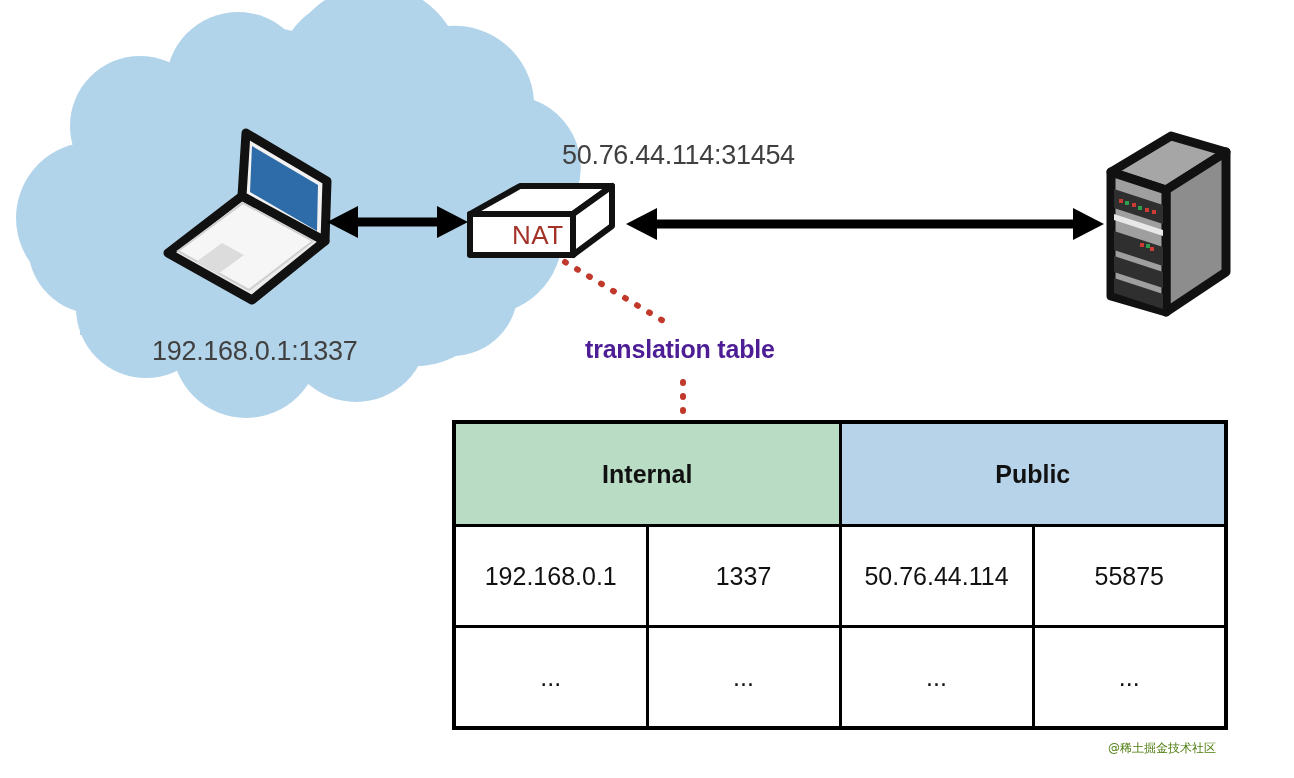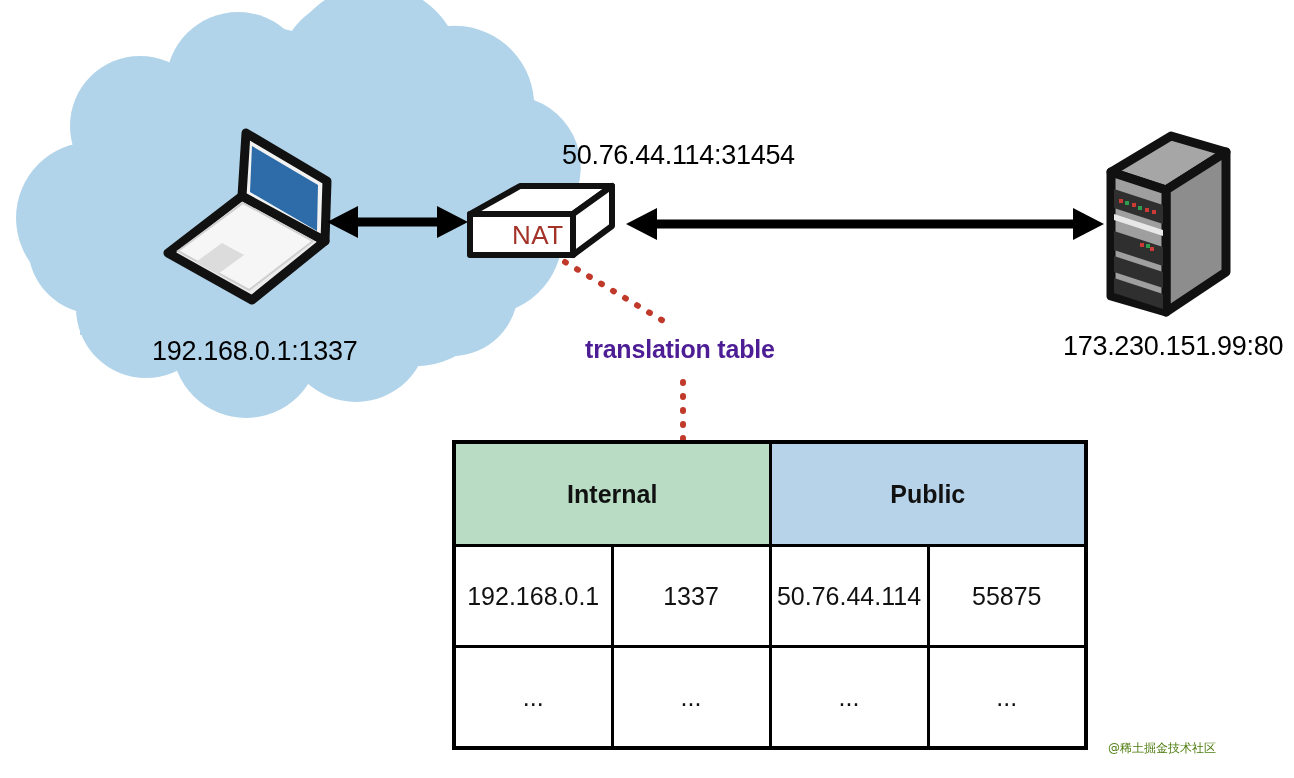--- a/index.html
+++ b/index.html
@@ -21,21 +21,21 @@
     position: absolute;
     left: 0;
     top: 0;
     width: 1294px;
     height: 778px;
   }
 
   
   .label {
     position: absolute;
-    color: #000000;
+    color: #404040;
     font-family: "Liberation Sans", sans-serif;
     font-size: 27px;
     letter-spacing: -0.3px;
     white-space: nowrap;
   }
   #laptop-address {
     left: 152px;
     top: 308px;
     margin-top: 28px;
   }
@@ -64,22 +64,22 @@
     font-weight: bold;
     color: #4c1d95;
     font-family: "Liberation Sans", sans-serif;
     letter-spacing: -0.2px;
   }
 
   
   #translation-table {
     position: absolute;
     left: 452px;
-    top: 440px;
-    width: 636px;
+    top: 420px;
+    width: 776px;
     height: 310px;
     border-collapse: collapse;
     table-layout: fixed;
     border: 4px solid #000;
     background: #c4b5fd;
   }
   #translation-table td {
     border: 3px solid #000;
     text-align: center;
     vertical-align: middle;
@@ -213,21 +213,20 @@
     <g>
       <path d="M 565 262 L 665 322" stroke="#c0392b" stroke-width="6" stroke-linecap="round" stroke-dasharray="1 13" fill="none"></path>
       <path d="M 683 382 L 683 440" stroke="#c0392b" stroke-width="6" stroke-linecap="round" stroke-dasharray="1 13" fill="none"></path>
     </g>
   </svg>
 
   <div class="label" id="laptop-address">192.168.0.1:1337</div>
 
   <div class="label" id="nat-address">50.76.44.114:31454</div>
 
-  <div class="label" id="server-address">173.230.151.99:80</div>
 
   <div id="nat-box-label">NAT</div>
 
   <div id="translation-table-label">translation table</div>
 
   <table id="translation-table">
     <tbody>
       <tr>
         <td class="th-group cell-green" colspan="2">Internal</td>
         <td class="th-group cell-blue" colspan="2">Public</td>

